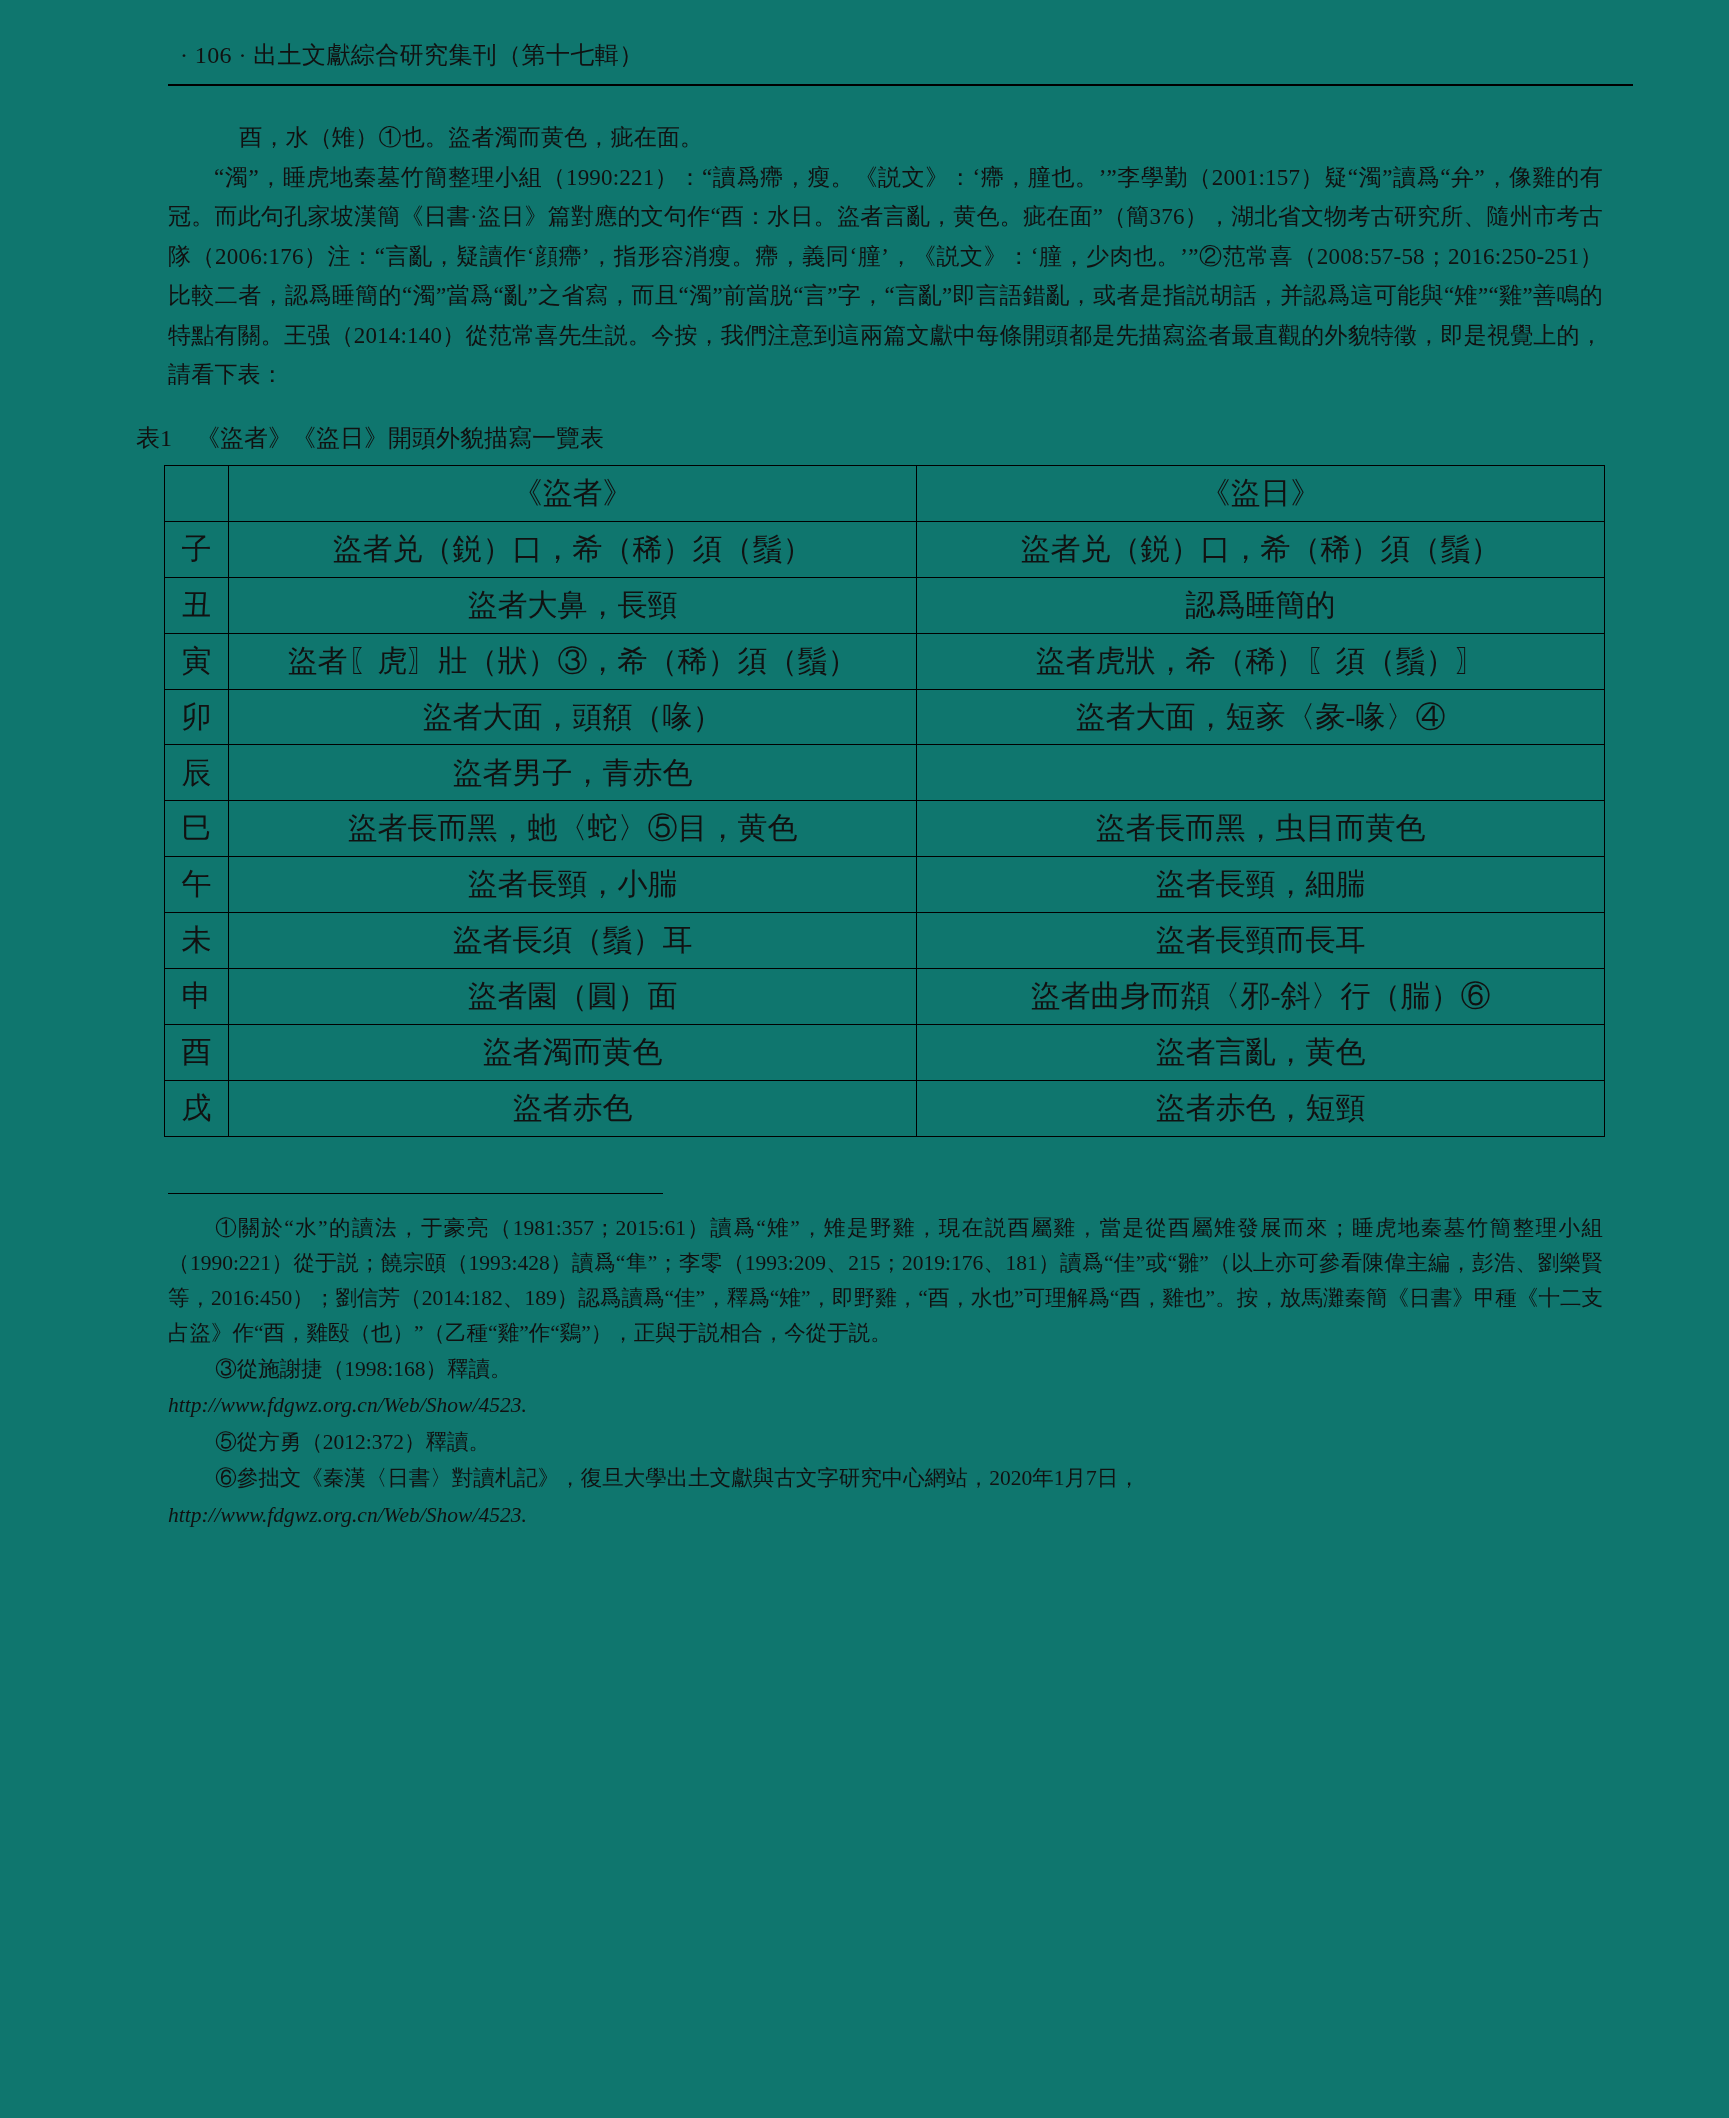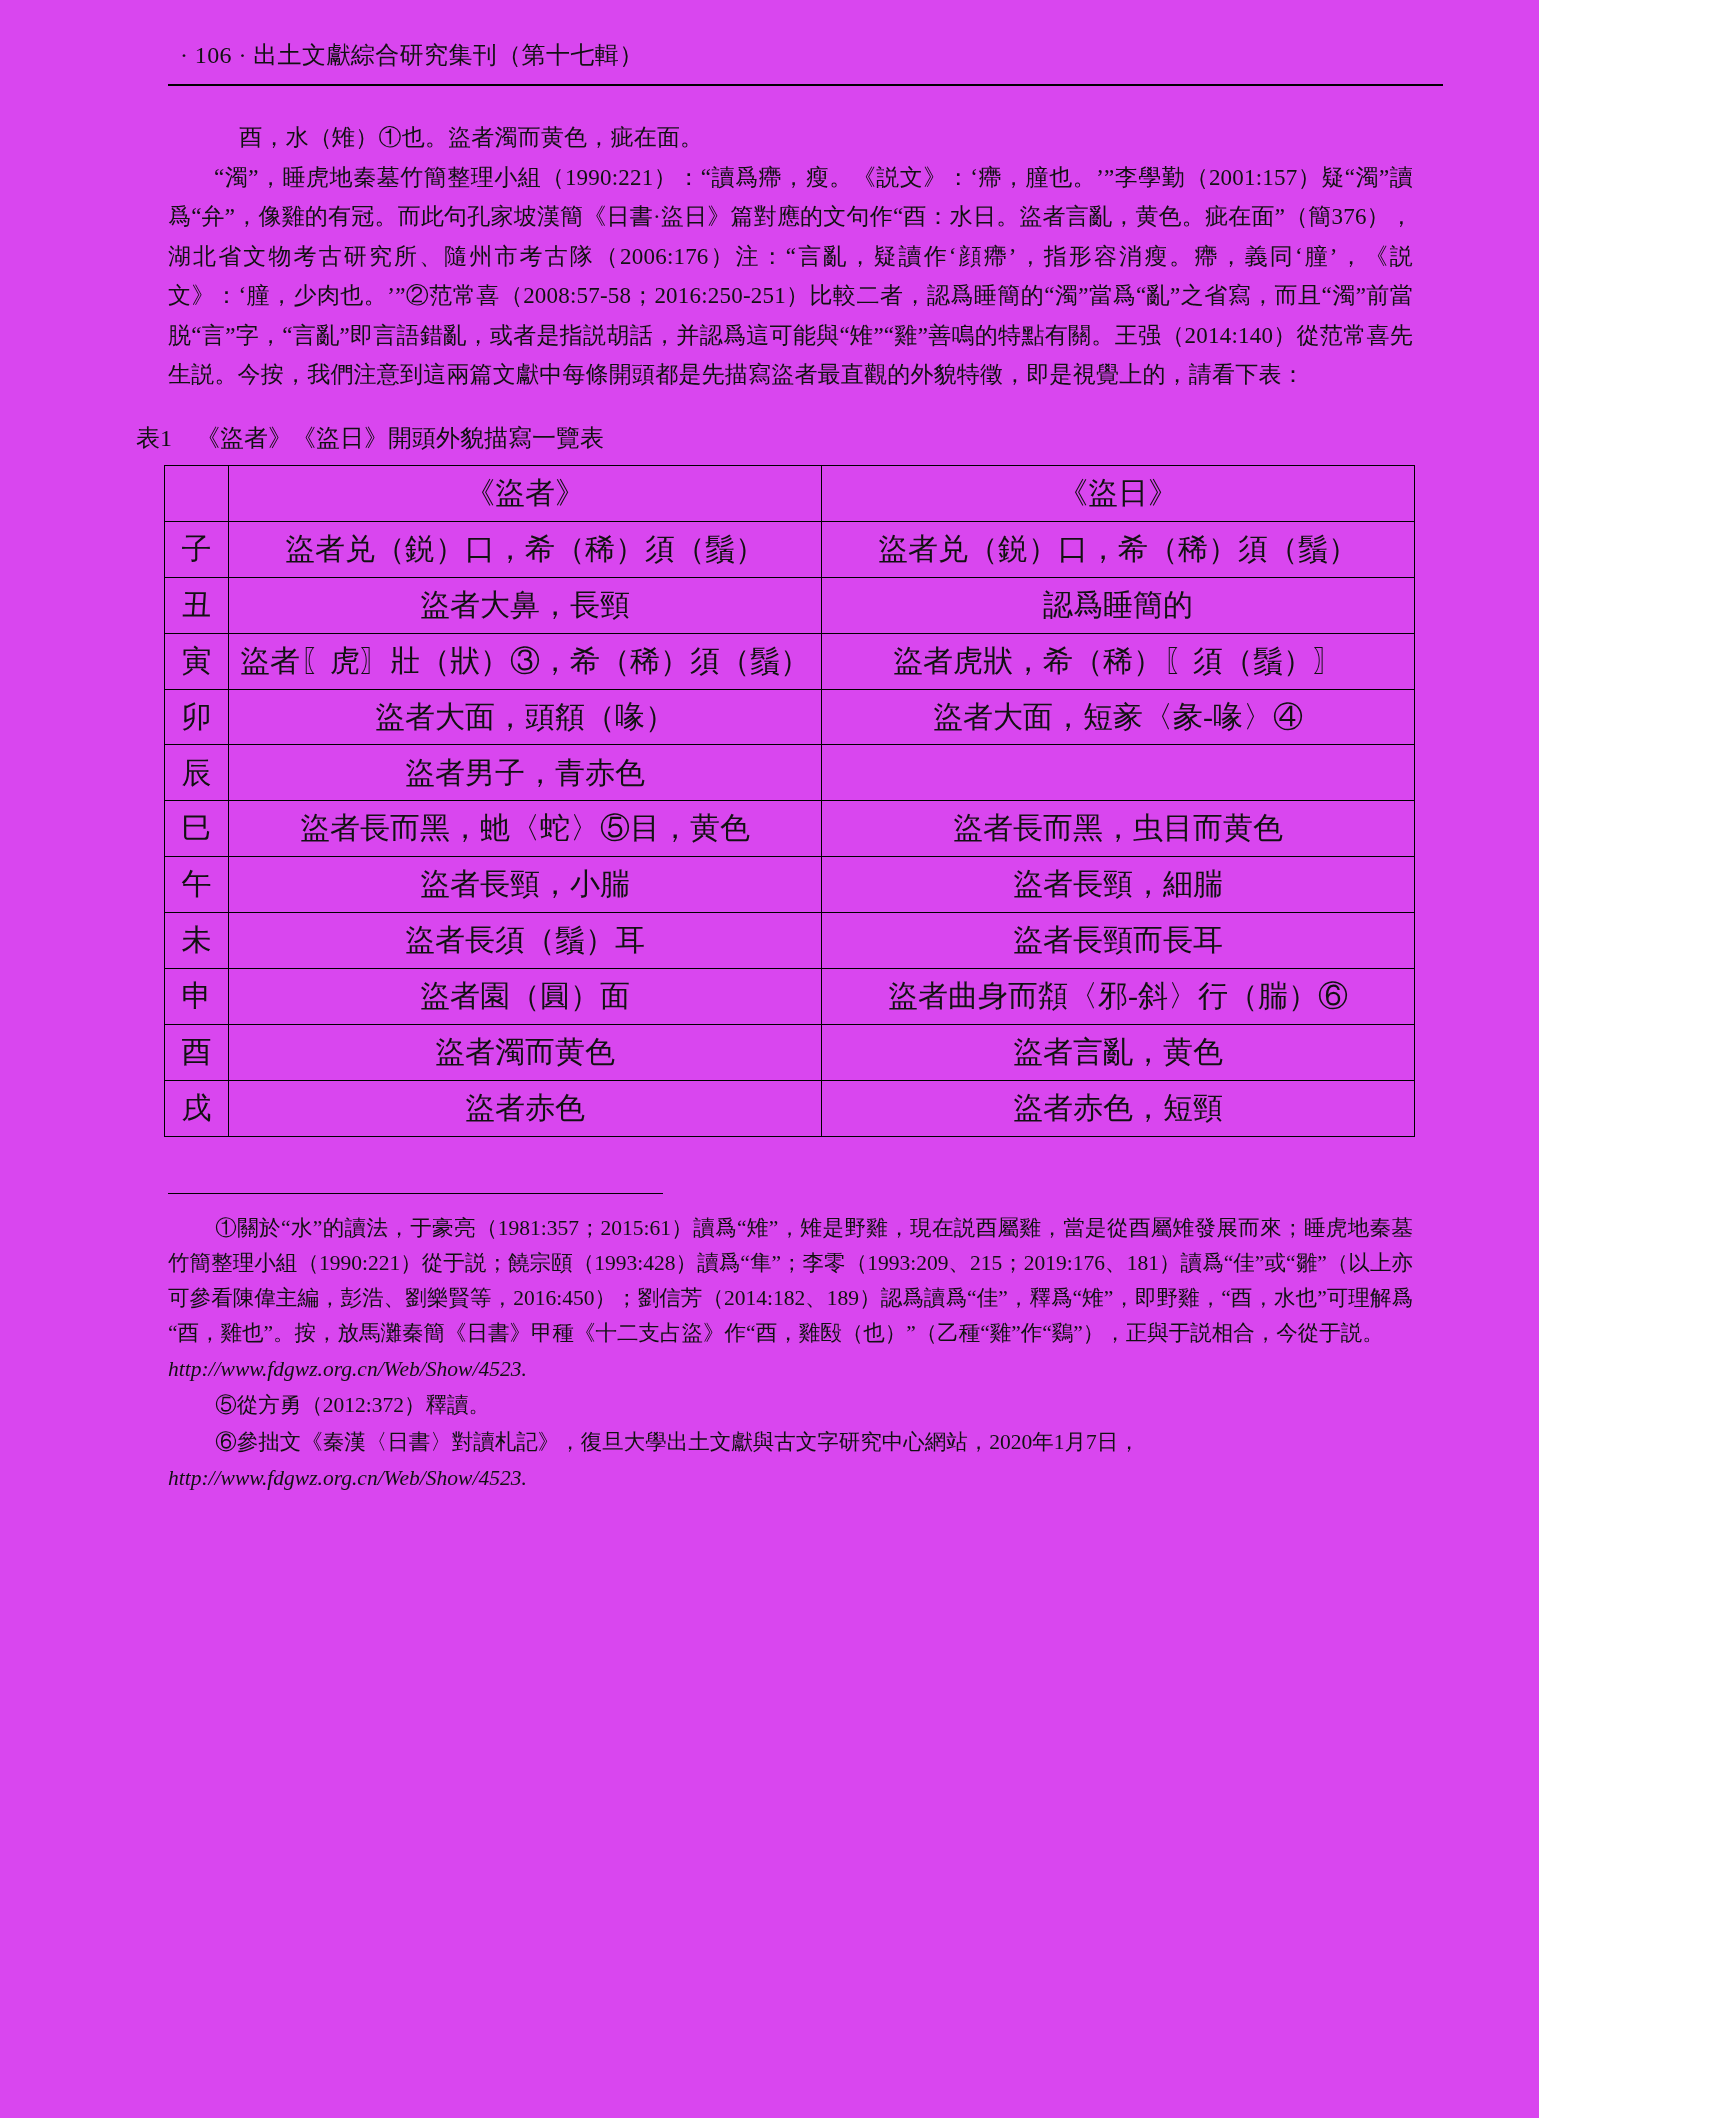--- a/index.html
+++ b/index.html
@@ -5,26 +5,26 @@
   html, body {
     margin: 0;
     padding: 0;
     background: #ffffff;
   }
   body {
     font-family: "Liberation Serif", "DejaVu Serif", serif;
     color: #111111;
   }
   .page {
-    width: 1539px;
+    width: 1729px;
     min-height: 2119px;
     box-sizing: border-box;
     padding: 40px 96px 32px 136px;
     position: relative;
-    background: #d946ef;
+    background: #0f766e;
   }
   
   .header {
     font-size: 24px;
     line-height: 1.3;
     padding-left: 44px;
     letter-spacing: 0.4px;
     white-space: nowrap;
   }
   .header-rule {
@@ -186,20 +186,21 @@
         <td>盜者赤色</td>
         <td>盜者赤色，短頸</td>
       </tr>
     </tbody>
   </table>
 
   <hr class="fn-rule">
 
   <div class="footnotes">
     <p>①關於“水”的讀法，于豪亮（1981:357；2015:61）讀爲“雉”，雉是野雞，現在説酉屬雞，當是從酉屬雉發展而來；睡虎地秦墓竹簡整理小組（1990:221）從于説；饒宗頤（1993:428）讀爲“隼”；李零（1993:209、215；2019:176、181）讀爲“佳”或“雛”（以上亦可參看陳偉主編，彭浩、劉樂賢等，2016:450）；劉信芳（2014:182、189）認爲讀爲“佳”，釋爲“雉”，即野雞，“酉，水也”可理解爲“酉，雞也”。按，放馬灘秦簡《日書》甲種《十二支占盜》作“酉，雞殹（也）”（乙種“雞”作“鷄”），正與于説相合，今從于説。</p>
+    <p>③從施謝捷（1998:168）釋讀。</p>
     <p class="cont url">http://www.fdgwz.org.cn/Web/Show/4523.</p>
     <p>⑤從方勇（2012:372）釋讀。</p>
     <p>⑥參拙文《秦漢〈日書〉對讀札記》，復旦大學出土文獻與古文字研究中心網站，2020年1月7日，</p>
     <p class="cont url">http://www.fdgwz.org.cn/Web/Show/4523.</p>
   </div>
 
 </div>
 
 
 </body></html>

